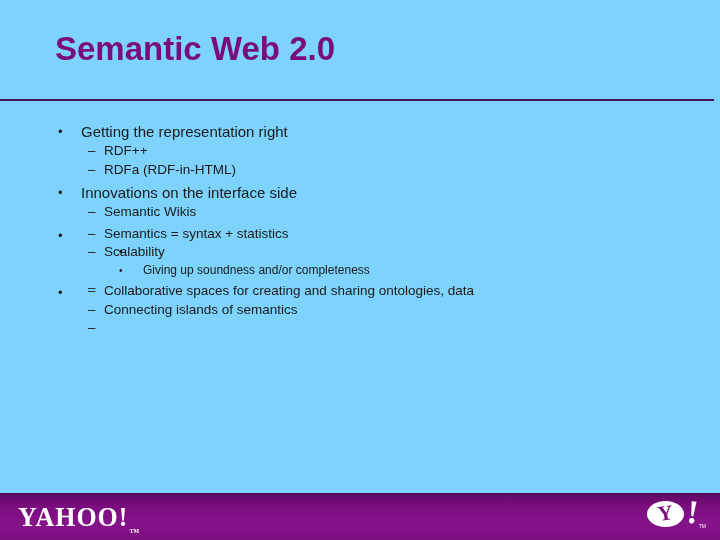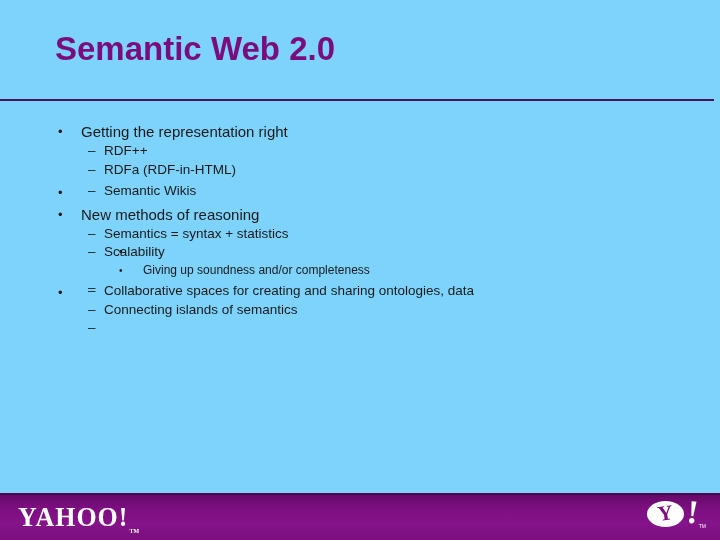--- a/index.html
+++ b/index.html
@@ -70,23 +70,23 @@
 
 <div class="slide">
 
   <div class="title">Semantic Web 2.0</div>
   <div class="rule"></div>
 
   <div class="content">
     <div class="row l1"><span class="m">•</span><span>Getting the representation right</span></div>
     <div class="row l2"><span class="m">–</span><span>RDF++</span></div>
     <div class="row l2"><span class="m">–</span><span>RDFa (RDF-in-HTML)</span></div>
+    <div class="row l1"><span class="m">•</span><span>Innovations on the interface side</span></div>
+    <div class="row l2"><span class="m">–</span><span>Semantic Wikis</span></div>
     <div class="row l1"><span class="m">•</span></div>
-    <div class="row l2"><span class="m">–</span><span>Semantic Wikis</span></div>
-    <div class="row l1"><span class="m">•</span><span>New methods of reasoning</span></div>
     <div class="row l2"><span class="m">–</span><span>Semantics = syntax + statistics</span></div>
     <div class="row l3"><span class="m">•</span></div>
     <div class="row l3"><span class="m">•</span></div>
     <div class="row l2"><span class="m">–</span><span>Scalability</span></div>
     <div class="row l3"><span class="m">•</span><span>Giving up soundness and/or completeness</span></div>
     <div class="row l2"><span class="m">–</span></div>
     <div class="row l1"><span class="m">•</span></div>
     <div class="row l2"><span class="m">–</span><span>Collaborative spaces for creating and sharing ontologies, data</span></div>
     <div class="row l2"><span class="m">–</span><span>Connecting islands of semantics</span></div>
     <div class="row l2"><span class="m">–</span></div>

